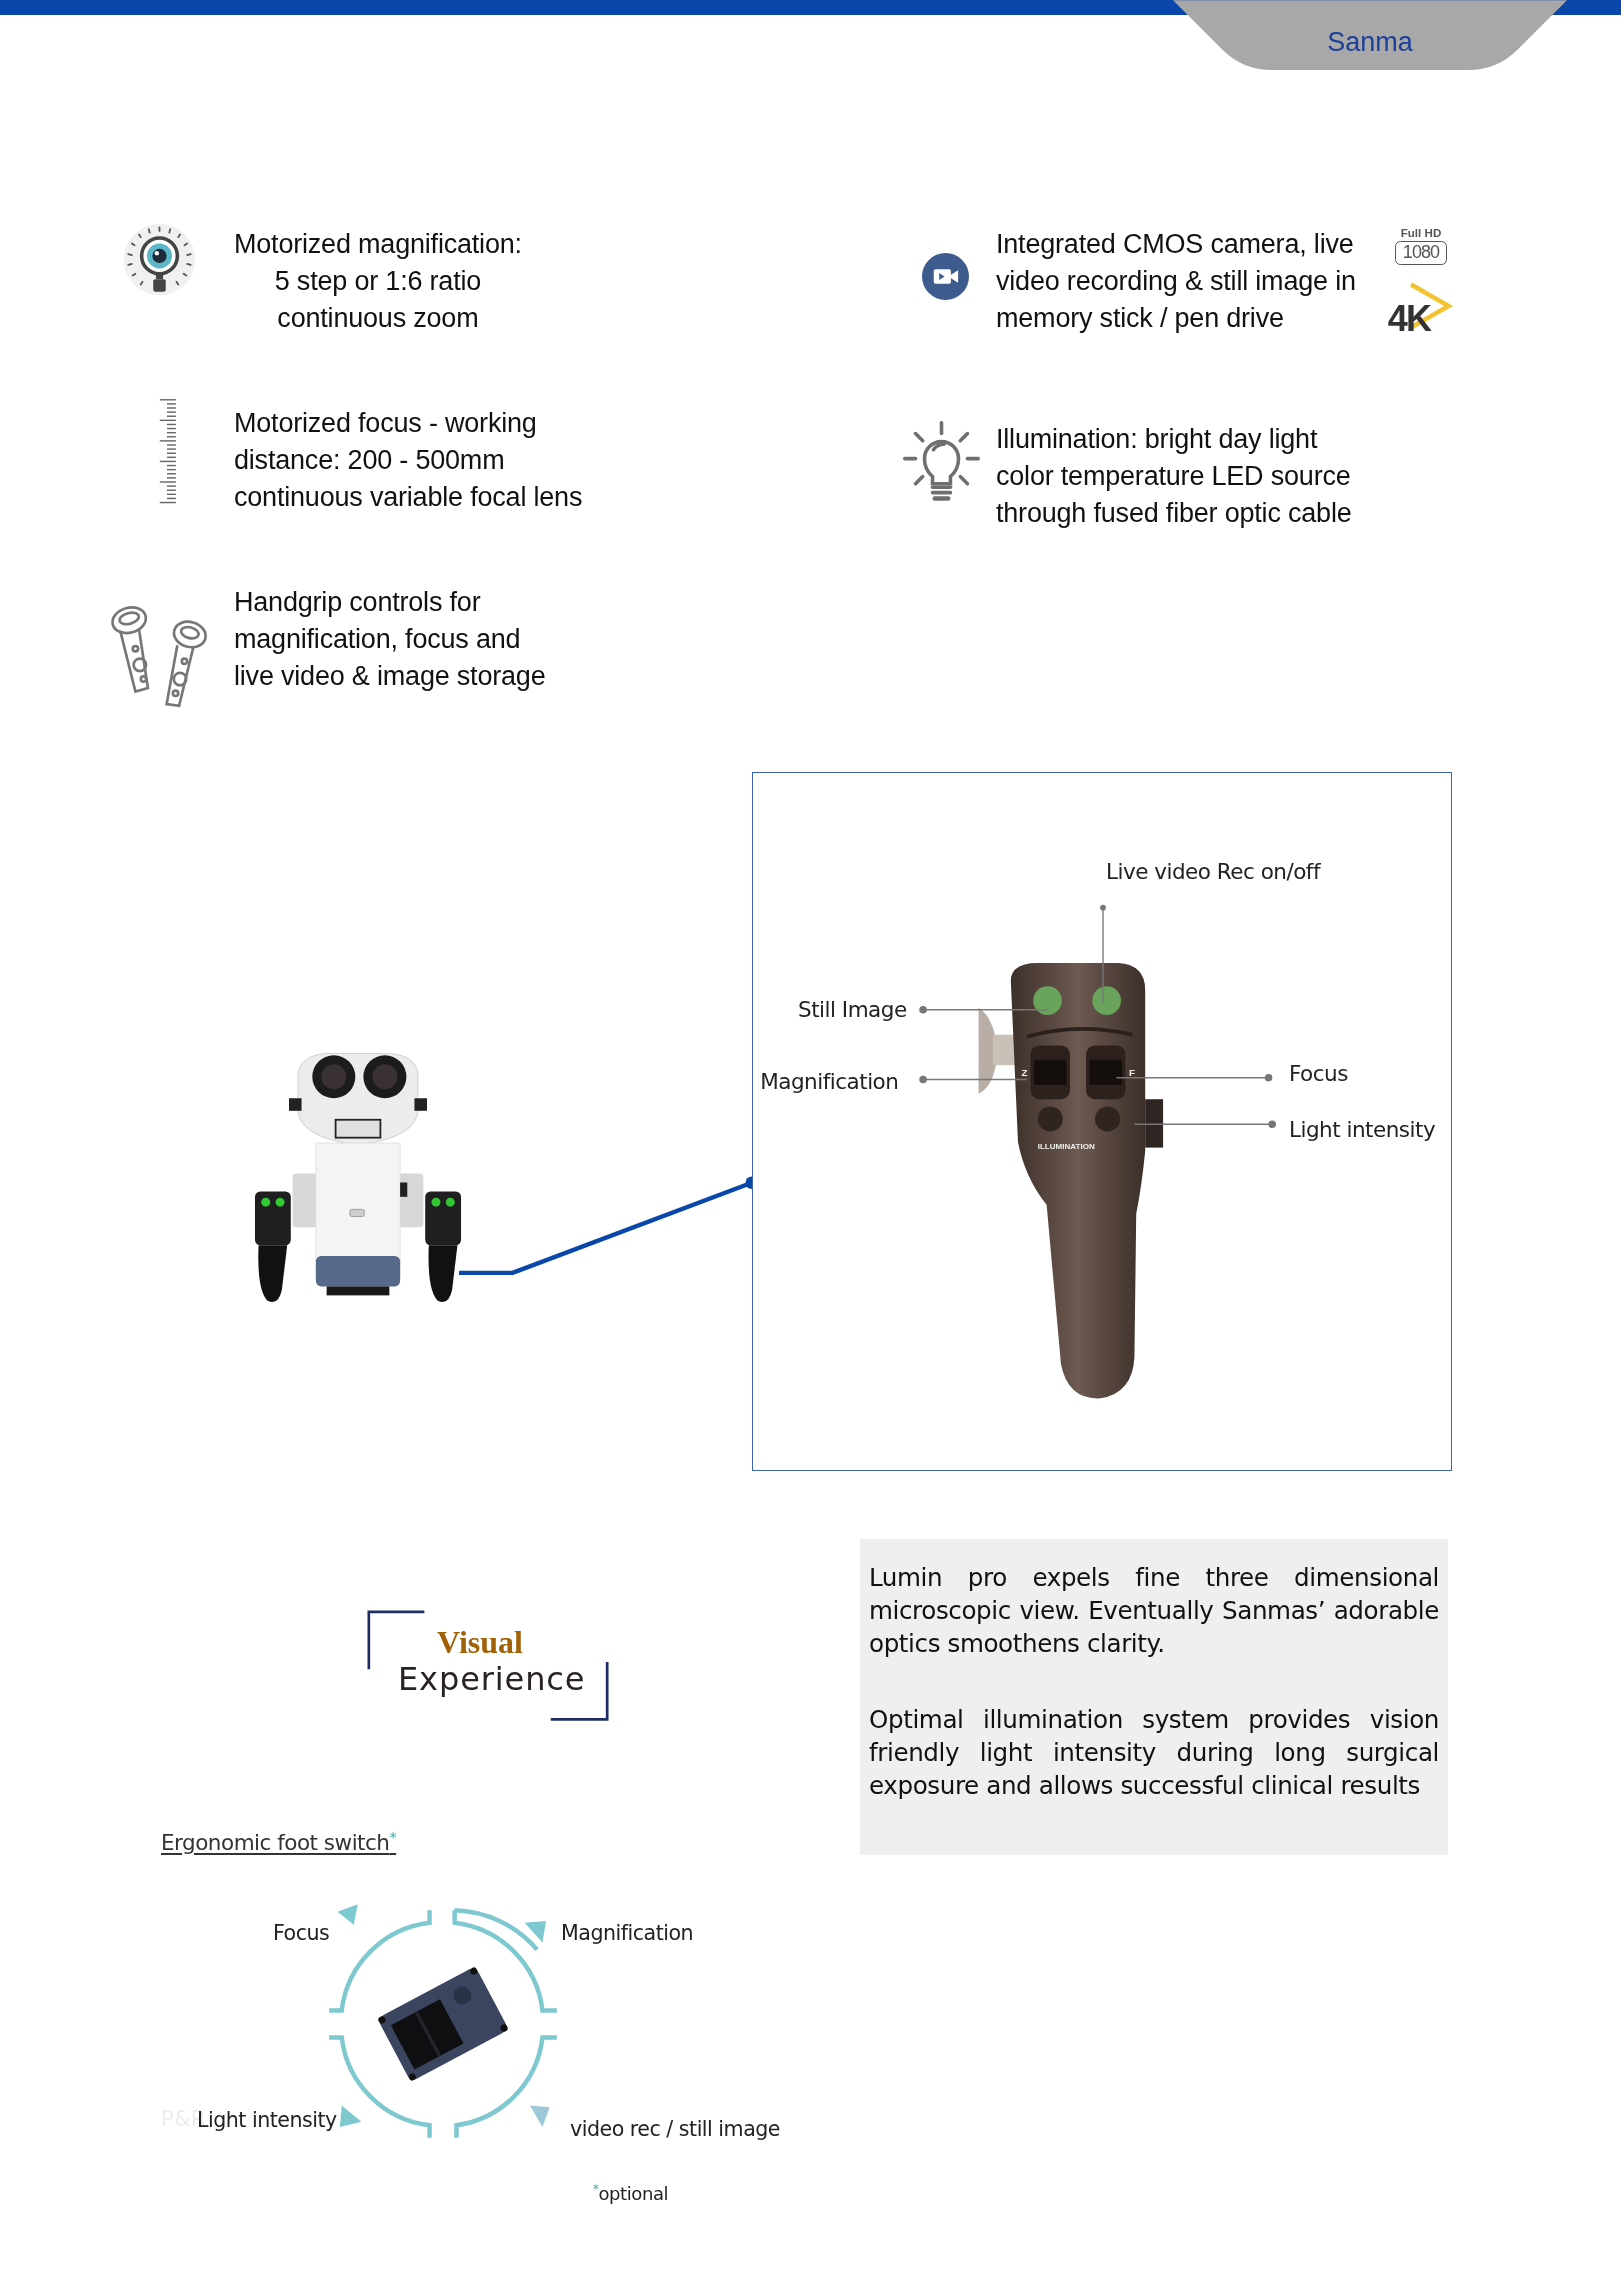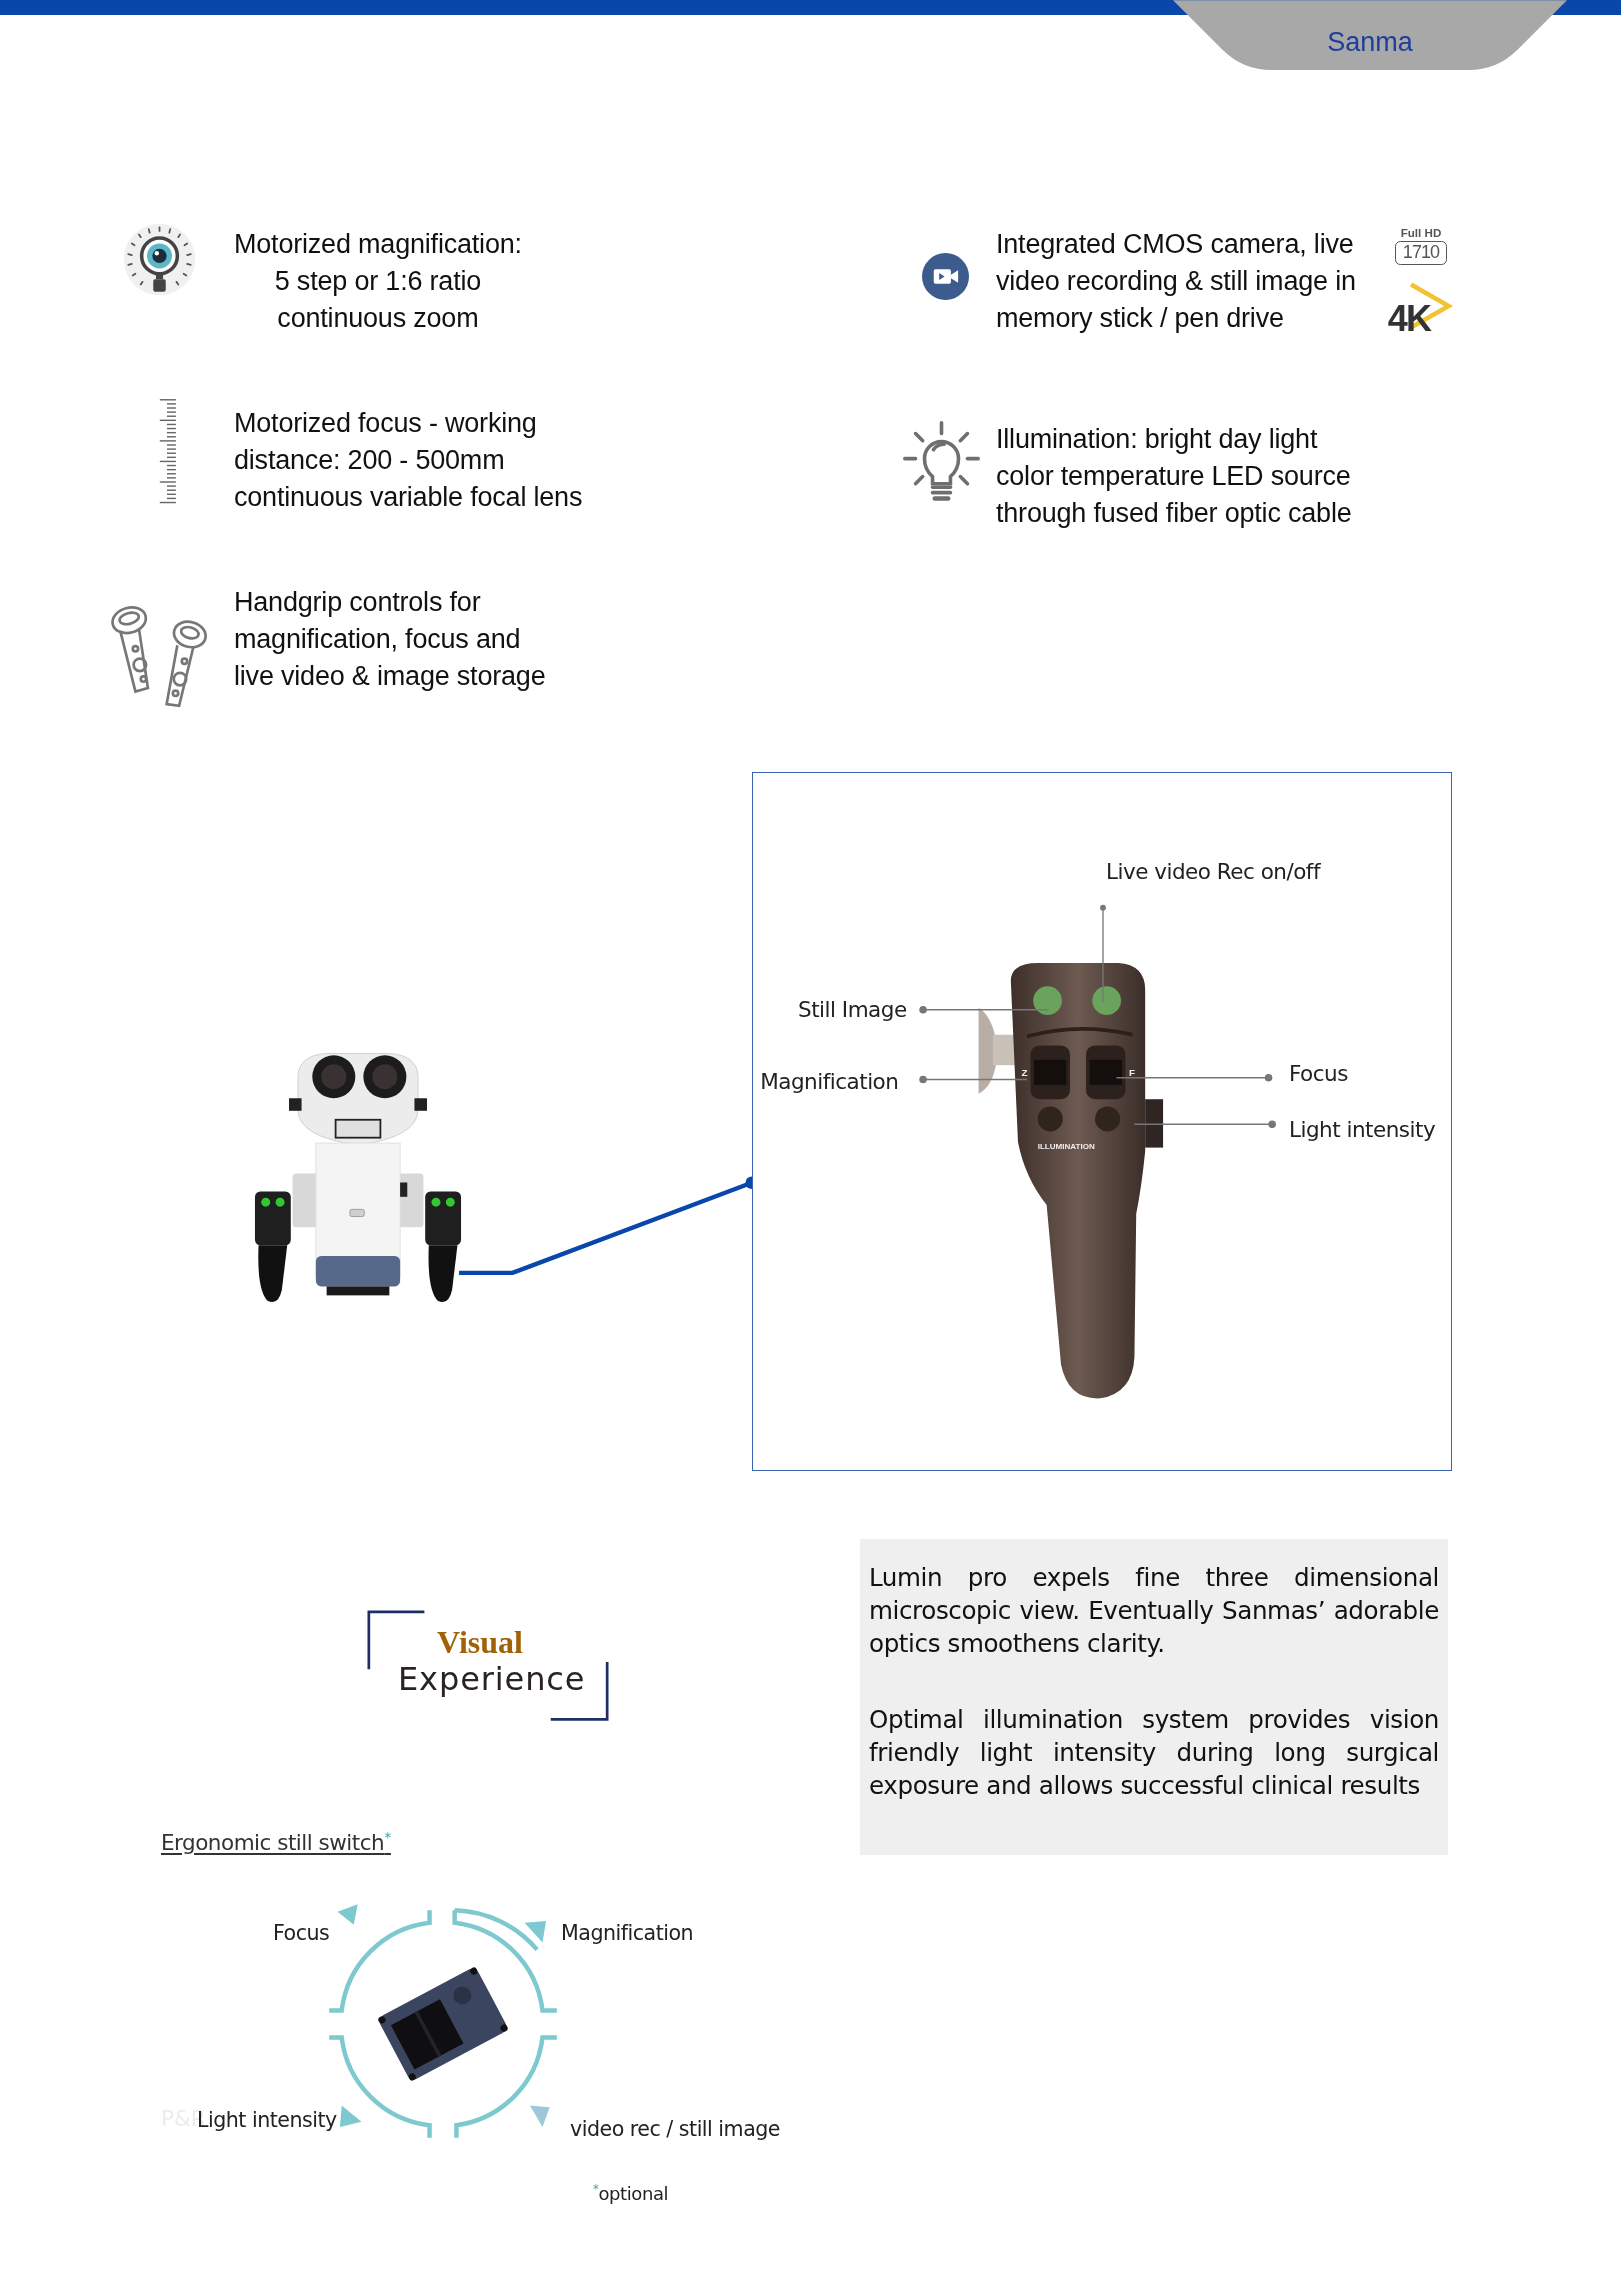--- a/index.html
+++ b/index.html
@@ -86,21 +86,21 @@
     <path d="M19 22 L25 26 L19 30 Z" fill="#3d5b8c"></path>
   </svg>
 </div>
 <div class="feature" style="left:996px;top:226px;">
   <span class="line">Integrated CMOS camera, live</span>
   <span class="line">video recording &amp; still image in</span>
   <span class="line">memory stick / pen drive</span>
 </div>
 <div class="icon" style="left:1395px;top:227px;width:52px;height:43px;">
   <div style="font-size:11.6px;font-weight:bold;color:#555;text-align:center;line-height:12.5px;font-family:'Liberation Sans Narrow','Liberation Sans',sans-serif;">Full HD</div>
-  <div style="border:1.8px solid #555;border-radius:5.4px;font-size:18px;color:#555;text-align:center;line-height:21.5px;margin-top:1.8px;letter-spacing:-0.9px;">1710</div>
+  <div style="border:1.8px solid #555;border-radius:5.4px;font-size:18px;color:#555;text-align:center;line-height:21.5px;margin-top:1.8px;letter-spacing:-0.9px;">1080</div>
 </div>
 <div class="icon" style="left:1386px;top:279px;width:68px;height:54px;">
   <svg width="68" height="54" viewBox="0 0 76 60" style="position:absolute;left:0;top:0;">
     <path d="M28 6 L70 30 L28 54" fill="none" stroke="#f2c230" stroke-width="5" stroke-linejoin="miter"></path>
   </svg>
   <div style="position:absolute;left:1.8px;top:7.2px;font-size:36px;font-weight:bold;color:#333;letter-spacing:-1.8px;margin-top:12px;">4K</div>
 </div>
 
 <div class="icon" style="left:158px;top:398px;">
   <svg width="21.5" height="109" viewBox="0 0 24 122" id="ruler-svg">
@@ -290,21 +290,21 @@
   <div class="visual-title">Visual</div>
   <div class="visual-sub">Experience</div>
 </div>
 
 <div class="desc-box">
   <p style="top:21.5px;" class="last">Lumin pro expels fine three dimensional microscopic view. Eventually Sanmas’ adorable optics smoothens clarity.</p>
   <p style="top:136px;margin-top:28px;" class="last">Optimal illumination system provides vision friendly light intensity during long surgical exposure and allows successful clinical results</p>
 </div>
 
 <div class="foot-title">
-  <span>Ergonomic still switch</span><span class="star">*</span>
+  <span>Ergonomic foot switch</span><span class="star">*</span>
 </div>
 
 <svg class="icon" style="left:322px;top:1903px;" width="242" height="242" viewBox="0 0 270 270">
   <g fill="none" stroke="#7ec8cf" stroke-width="5">
     <path d="M120 8 L120 22 A112 112 0 0 0 22 120 L8 120"></path>
     <path d="M148 8 A126 126 0 0 1 240 52"></path>
     <path d="M148 8 L148 22 A112 112 0 0 1 246 120 L262 120"></path>
     <path d="M8 150 L22 150 A112 112 0 0 0 120 248 L120 262"></path>
     <path d="M150 262 L150 248 A112 112 0 0 0 246 150 L262 150"></path>
   </g>

